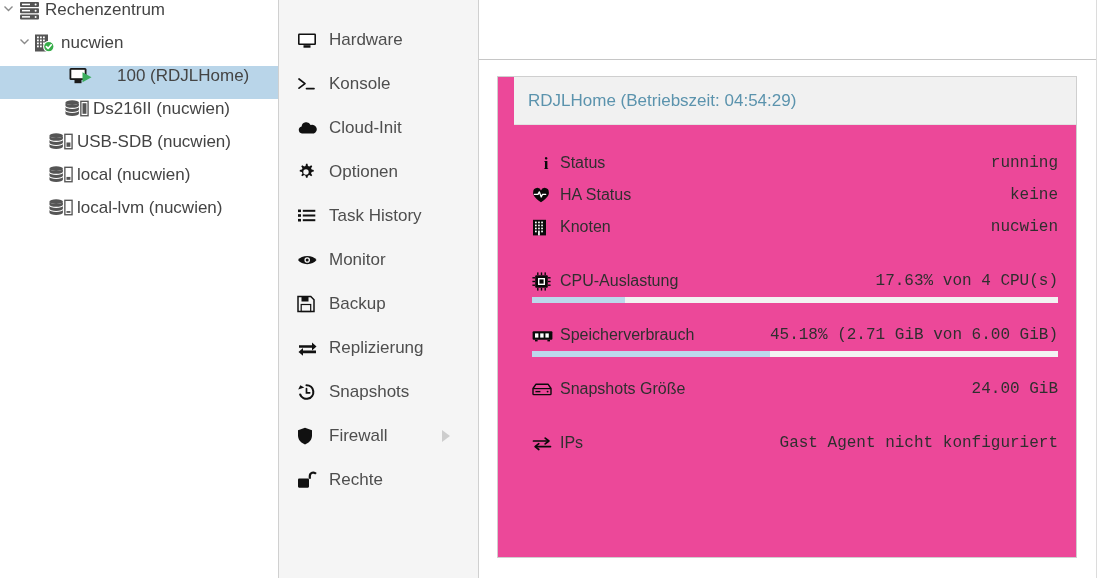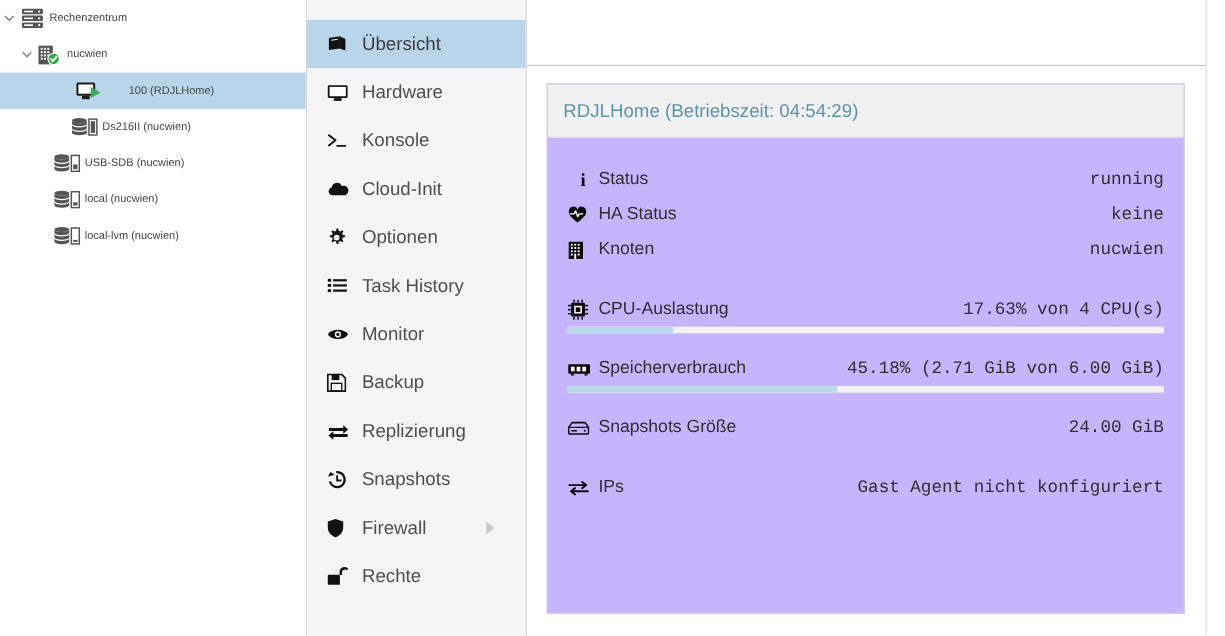--- a/index.html
+++ b/index.html
@@ -14,23 +14,23 @@
 
   
   .tree-pane {
     width: 279px; height: 578px;
     background: #ffffff;
     border-right: 1px solid #d0d0d0;
     overflow: hidden;
     flex: 0 0 279px;
   }
   .tree-row {
-    display: flex; align-items: center;
+    display: flex; align-items: flex-start;
     height: 33px;
-    font-size: 10px;
+    font-size: 17px;
     color: #444444;
     white-space: nowrap;
     padding-right: 4px;
   }
   .tree-row.selected { background: #b9d5e9; }
   .expander {
     width: 16px; height: 16px;
     flex: 0 0 16px;
     display: flex; align-items: center; justify-content: center;
     color: #7a7a7a;
@@ -90,25 +90,25 @@
     height: 60px;
     border-bottom: 1px solid #c6c6c6;
     background: #ffffff;
   }
   .content-body {
     padding: 16px 18px 0 18px;
     height: 518px;
   }
   .status-panel {
     border: 1px solid #cfcfcf;
-    background: #c4b5fd;
+    background: #ec4899;
     height: 482px;
     width: 100%;
     max-width: 580px;
-    display: flex; flex-direction: column;
+    display: flex; flex-direction: column; padding-left: 16px;
   }
   .panel-header {
     background: #f1f1f1;
     border-bottom: 1px solid #e2e2e2;
     height: 48px;
     display: flex; align-items: center;
     padding: 0 14px;
   }
   .panel-title {
     color: #5b93ad;
@@ -295,30 +295,20 @@
           <rect x="19.2" y="13.2" width="4.1" height="1.8" fill="#555"></rect>
         </svg>
       </span>
       <span class="tree-label">local-lvm (nucwien)</span>
     </div>
 
   </div>
 
   <div class="menu-pane">
 
-    <div class="menu-item selected">
-      <span class="menu-ico">
-        <svg width="19" height="17" viewBox="0 0 19 17">
-          <path d="M2 2.5 L12 1 L12 12 L2 13.5 Z" fill="#111"></path>
-          <path d="M12 1 L17 3.5 L17 14 L12 12 Z" fill="#111"></path>
-          <path d="M4.2 4.6 L10 3.7" stroke="#fff" stroke-width="0.9"></path>
-        </svg>
-      </span>
-      <span class="menu-label">Übersicht</span>
-    </div>
 
     <div class="menu-item">
       <span class="menu-ico">
         <svg width="21" height="17" viewBox="0 0 21 17">
           <rect x="1" y="1.5" width="18" height="11.5" rx="1.2" fill="#111"></rect>
           <rect x="2.6" y="3" width="14.8" height="8.5" fill="#fff"></rect>
           <rect x="6.5" y="13.2" width="7" height="2.5" fill="#111"></rect>
         </svg>
       </span>
       <span class="menu-label">Hardware</span>

